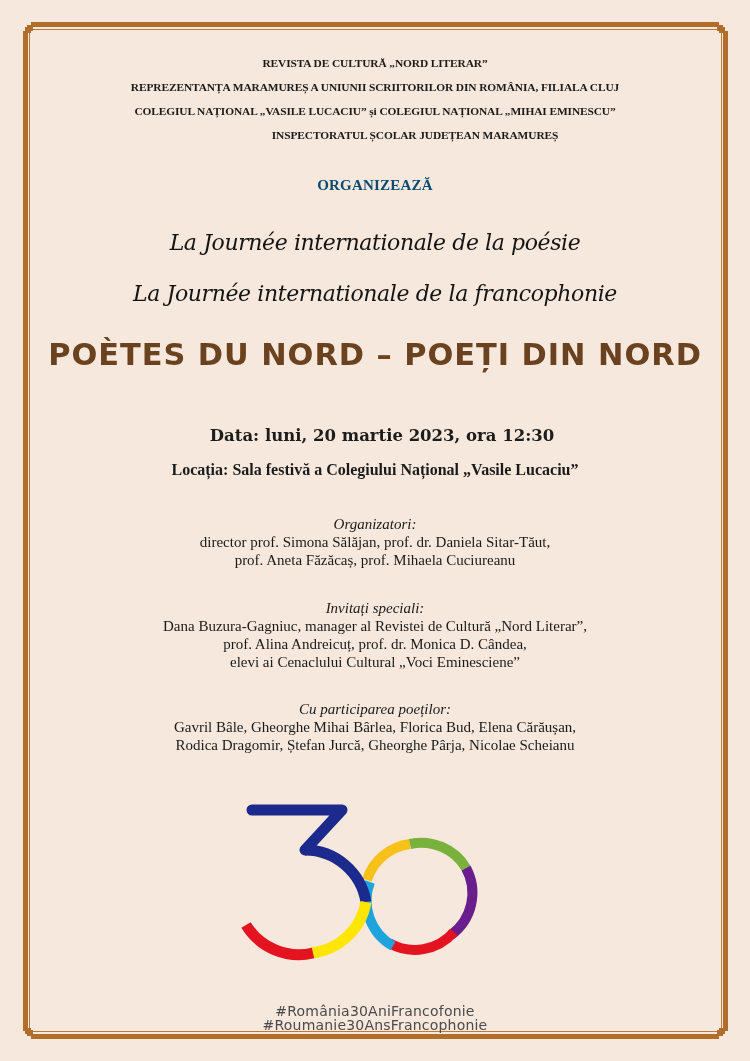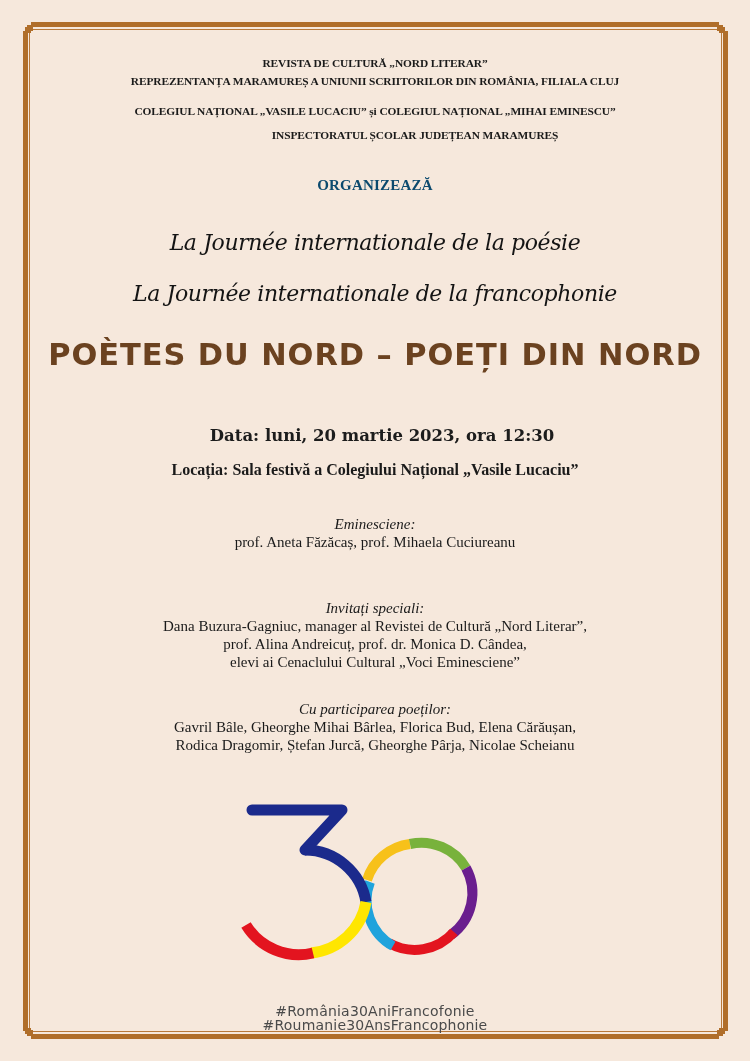--- a/index.html
+++ b/index.html
@@ -55,36 +55,37 @@
 <div class="corner-notch" style="left:719px;top:27px;"></div>
 <div class="corner-notch" style="left:717px;top:25px;"></div>
 <div class="corner" style="left:21px;top:1031px;"></div>
 <div class="corner-notch" style="left:25px;top:1028px;"></div>
 <div class="corner-notch" style="left:27px;top:1030px;"></div>
 <div class="corner" style="left:719px;top:1031px;"></div>
 <div class="corner-notch" style="left:719px;top:1028px;"></div>
 <div class="corner-notch" style="left:717px;top:1030px;"></div>
 
 <div class="center hdr" style="top:56px;">REVISTA DE CULTURĂ „NORD LITERAR”</div>
-<div class="center hdr" style="top:74px;">REPREZENTANȚA MARAMUREȘ A UNIUNII SCRIITORILOR DIN ROMÂNIA, FILIALA CLUJ</div>
+<div class="center hdr" style="top:80px;">REPREZENTANȚA MARAMUREȘ A UNIUNII SCRIITORILOR DIN ROMÂNIA, FILIALA CLUJ</div>
 <div class="center hdr" style="top:104px;">COLEGIUL NAȚIONAL „VASILE LUCACIU” și COLEGIUL NAȚIONAL „MIHAI EMINESCU”</div>
 <div class="center hdr" style="top:128px;padding-left:40px;">INSPECTORATUL ȘCOLAR JUDEȚEAN MARAMUREȘ</div>
 
 <div class="center organizeaza" style="top:177px;">ORGANIZEAZĂ</div>
 
 <div class="center script" style="top:230px;">La Journée internationale de la poésie</div>
 <div class="center script" style="top:281px;">La Journée internationale de la francophonie</div>
 
 <div class="center big-title" style="top:336px;">POÈTES DU NORD – POEȚI DIN NORD</div>
 
 <div class="center info" style="top:426px;">Data: luni, 20 martie 2023, ora 12:30</div>
 <div class="center info2" style="top:461px;">Locația: Sala festivă a Colegiului Național „Vasile Lucaciu”</div>
 
 <div class="center" style="top:516px;">
-  <div class="label-it">Eminesciene:</div>
+  <div class="label-it">Organizatori:</div>
+  <div class="body-line">director prof. Simona Sălăjan, prof. dr. Daniela Sitar-Tăut,</div>
   <div class="body-line">prof. Aneta Făzăcaș, prof. Mihaela Cuciureanu</div>
 </div>
 
 <div class="center" style="top:600px;">
   <div class="label-it">Invitați speciali:</div>
   <div class="body-line">Dana Buzura-Gagniuc, manager al Revistei de Cultură „Nord Literar”,</div>
   <div class="body-line">prof. Alina Andreicuț, prof. dr. Monica D. Cândea,</div>
   <div class="body-line">elevi ai Cenaclului Cultural „Voci Eminesciene”</div>
 </div>
 

